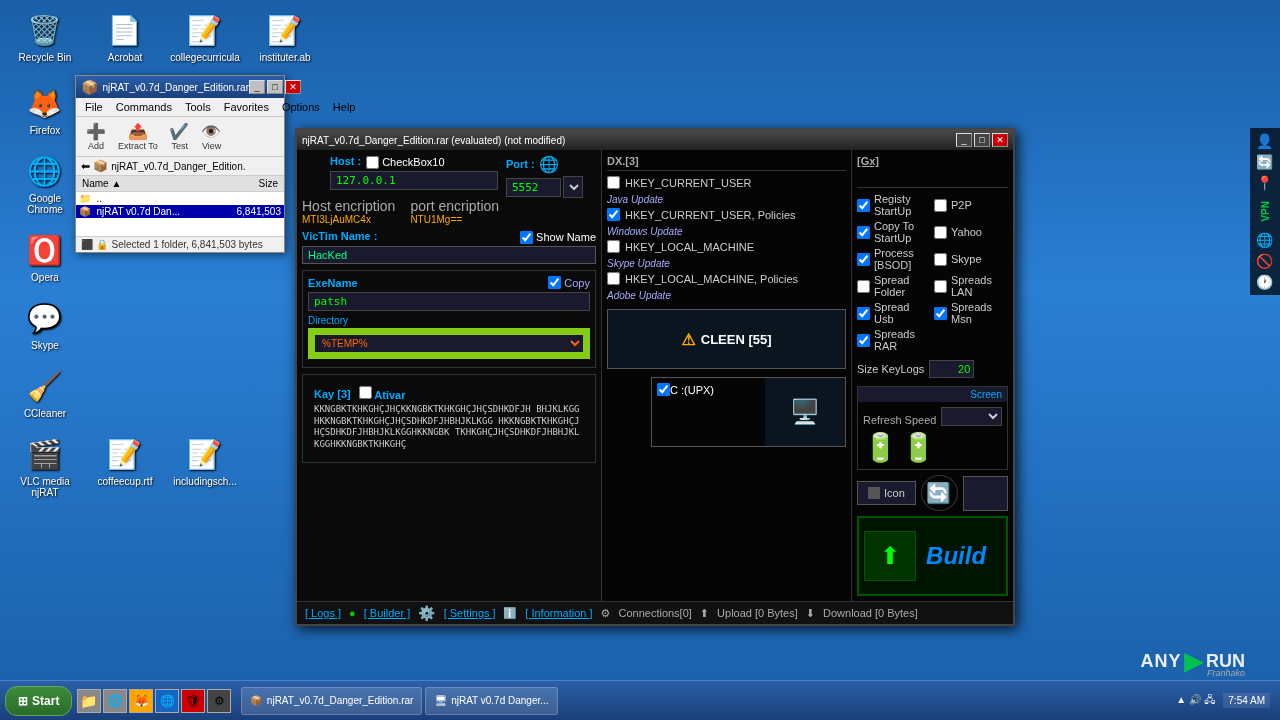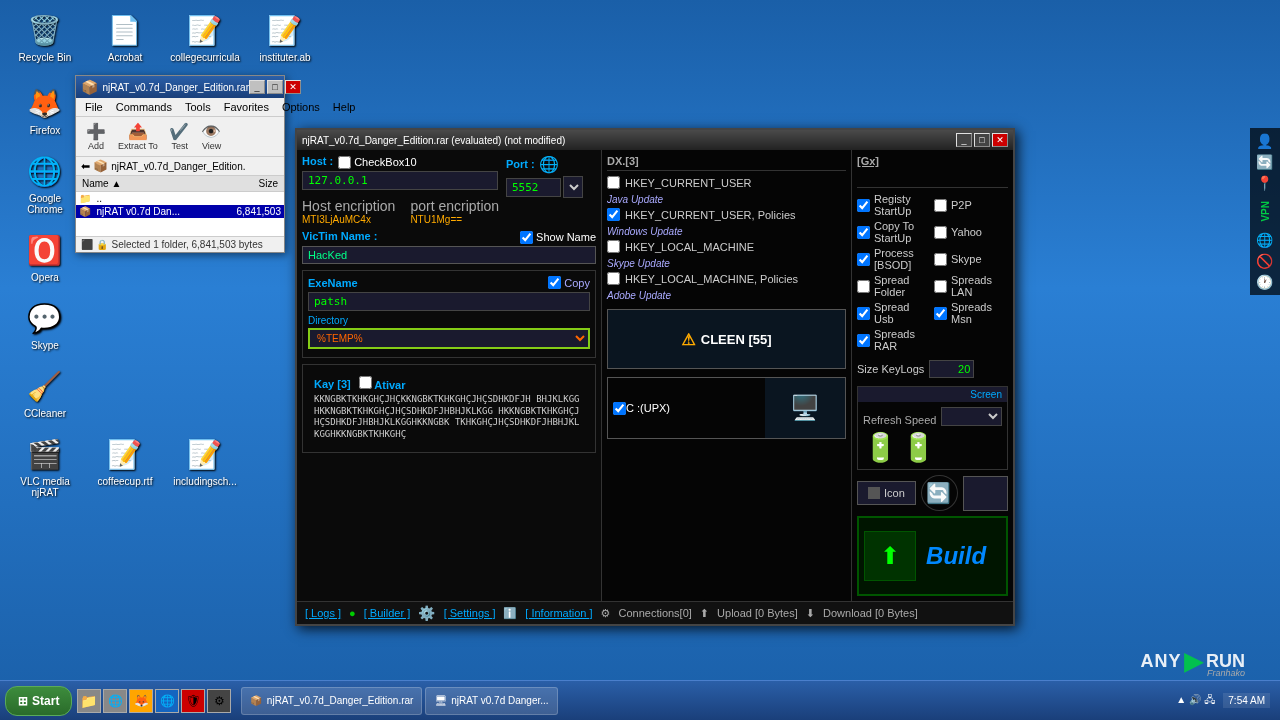--- a/index.html
+++ b/index.html
@@ -313,21 +313,21 @@
       cursor: pointer;
       display: flex;
       align-items: center;
       gap: 3px;
     }
     .dir-section { margin-bottom: 3px; }
     .dir-label { color: #00aaff; font-size: 10px; margin-bottom: 2px; }
     .dir-select {
       width: 100%;
       background: #1a1a2e;
-      border: 2px solid #84cc16;
+      border: 7px solid #84cc16;
       color: #ff6600;
       padding: 2px 3px;
       font-size: 10px;
     }
 
     
     .kay-section {
       border: 1px solid #333;
       padding: 11px;
     }
@@ -391,22 +391,23 @@
       background: #0a1520;
     }
     .cleen-icon {
       color: #ffaa00;
       font-size: 16px;
       margin-right: 5px;
     }
     .upx-box {
       border: 1px solid #555;
       display: flex;
-      align-items: center;
-      height: 62px;
+      align-items: flex-start;
+      height: 70px;
+      margin-left: 44px;
     }
     .upx-left {
       flex: 1;
       display: flex;
       align-items: center;
       padding: 5px;
       font-size: 11px;
       color: white;
     }
     .upx-right {
@@ -624,21 +625,21 @@
 
     input[type="checkbox"] {
       cursor: pointer;
     }
 
     .host-port-row {
       display: flex;
       gap: 8px;
       align-items: flex-start;
     }
-    .host-section { flex: 1; }
+    .host-section { flex: 1; margin-left: 28px; }
     .port-section { width: 90px; }
 
     .port-icon { font-size: 16px; }
   </style>
 </head>
 <body>
 
 <div class="desktop">
 
   <div class="desktop-icons">

